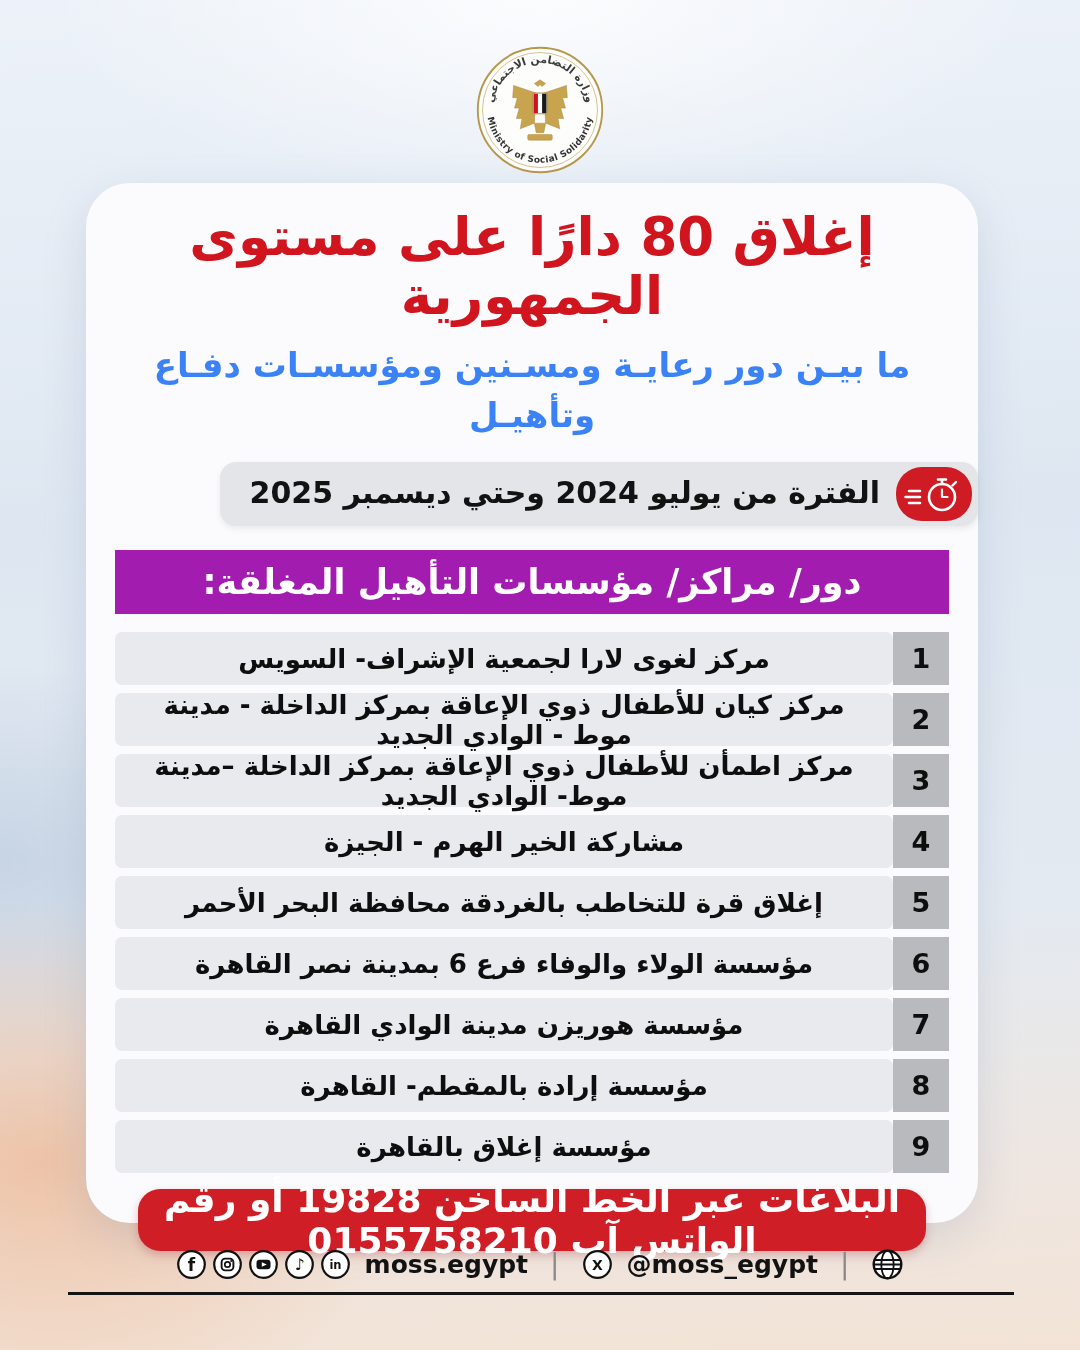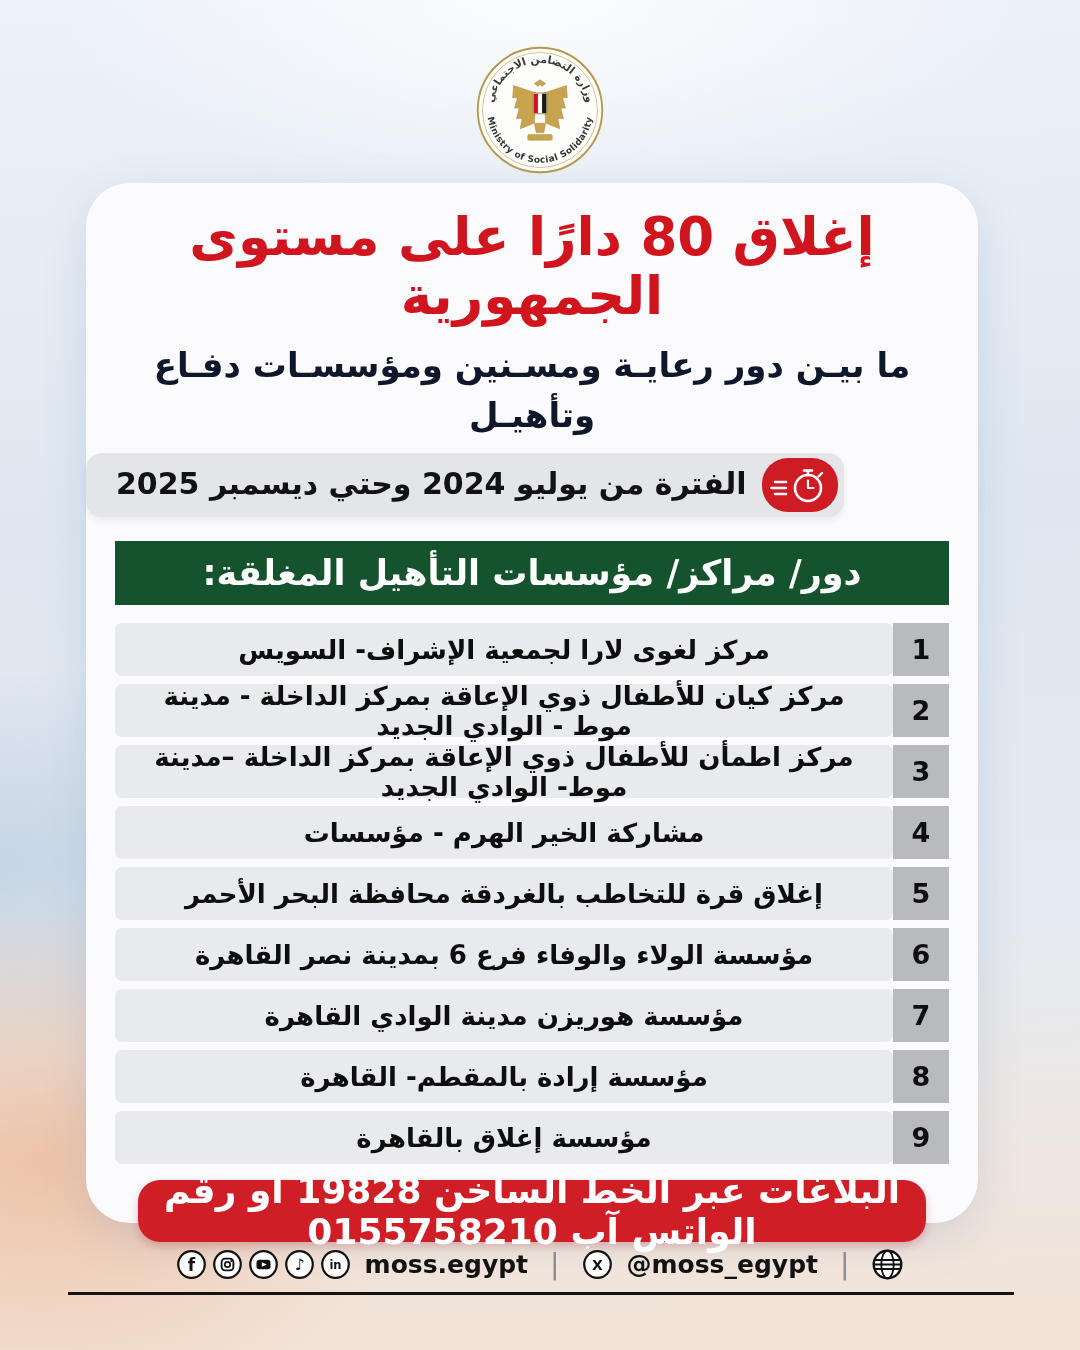--- a/index.html
+++ b/index.html
@@ -16,29 +16,29 @@
   .card{
     position:absolute;left:86px;top:183px;width:892px;height:1040px;
     background:#fbfbfd;border-radius:44px;
     box-shadow:0 14px 44px rgba(110,130,165,.20);
     direction:rtl;text-align:center;
   }
   .title{
     margin:24px 30px 0;color:#d0151f;font-weight:bold;font-size:53px;line-height:1.12;
     letter-spacing:-1px;
   }
-  .subtitle{margin:14px 40px 0;color:#0f172a;font-weight:bold;font-size:34px;line-height:1.48;}
-  .pill-row{margin-top:13px;display:flex;justify-content:flex-end;}
+  .subtitle{margin:14px 40px 0;color:#3b82f6;font-weight:bold;font-size:34px;line-height:1.48;}
+  .pill-row{margin-top:22px;display:flex;justify-content:flex-start;}
   .date-pill{
     display:inline-flex;align-items:center;gap:16px;background:#e4e5e8;border-radius:16px;
     padding:5px 6px 5px 30px;box-shadow:0 3px 6px rgba(0,0,0,.07);
   }
   .date-pill .txt{font-size:30px;font-weight:bold;color:#121212;padding-bottom:3px;}
   .banner{
-    margin:24px 29px 0;height:64px;background:#14532d;color:#fff;
+    margin:24px 29px 0;height:64px;background:#a21caf;color:#fff;
     display:flex;align-items:center;justify-content:center;
     font-size:35px;font-weight:bold;
   }
   .list{margin:18px 29px 0;}
   .row{display:flex;height:53px;margin-bottom:8px;}
   .row-num{
     width:56px;background:#b9babd;color:#0e0e0e;font-size:27px;font-weight:bold;
     display:flex;align-items:center;justify-content:center;flex:none;
   }
   .row-text{
@@ -133,21 +133,21 @@
     <div class="row-text">مركز كيان للأطفال ذوي الإعاقة بمركز الداخلة - مدينة موط - الوادي الجديد</div>
   </div>
 
   <div class="row">
     <div class="row-num">3</div>
     <div class="row-text">مركز اطمأن للأطفال ذوي الإعاقة بمركز الداخلة –مدينة موط- الوادي الجديد</div>
   </div>
 
   <div class="row">
     <div class="row-num">4</div>
-    <div class="row-text">مشاركة الخير الهرم - مؤسسات</div>
+    <div class="row-text">مشاركة الخير الهرم - الجيزة</div>
   </div>
 
   <div class="row">
     <div class="row-num">5</div>
     <div class="row-text">إغلاق قرة للتخاطب بالغردقة محافظة البحر الأحمر</div>
   </div>
 
   <div class="row">
     <div class="row-num">6</div>
     <div class="row-text">مؤسسة الولاء والوفاء فرع 6 بمدينة نصر القاهرة</div>

